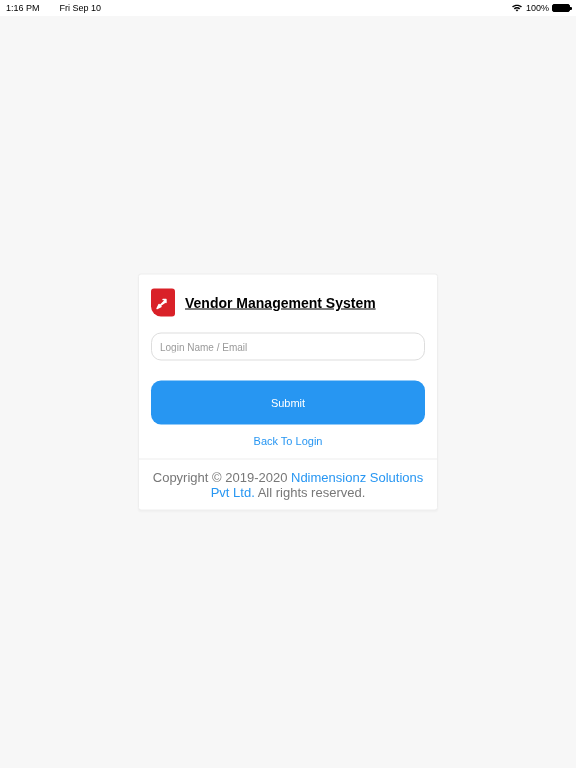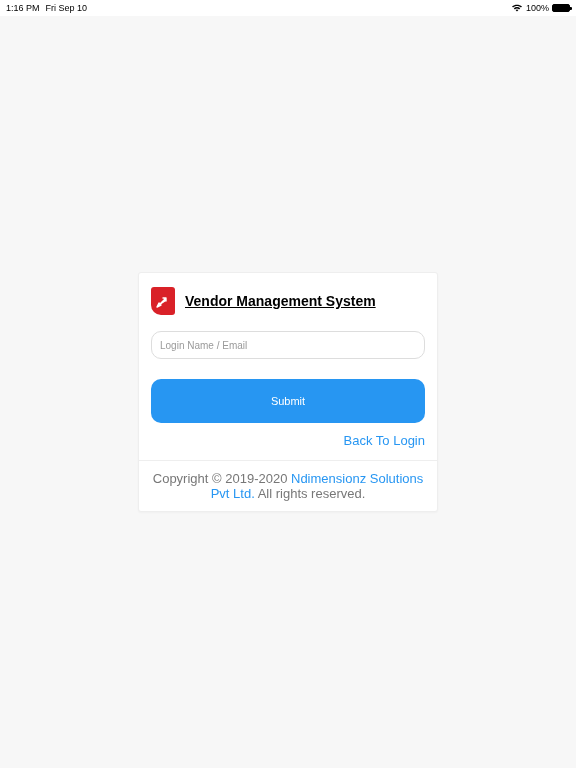--- a/index.html
+++ b/index.html
@@ -17,21 +17,21 @@
       height: 16px;
       background: #fff;
       display: flex;
       align-items: center;
       justify-content: space-between;
       padding: 0 6px;
       font-size: 9px;
       font-weight: 500;
       color: #000;
     }
-    .status-left { display: flex; gap: 6px; align-items: flex-end; }
+    .status-left { display: flex; gap: 20px; align-items: flex-end; }
     .status-right { display: flex; gap: 3px; align-items: center; }
     .battery-icon {
       width: 18px; height: 8px;
       border: 1px solid #000;
       border-radius: 2px;
       position: relative;
       background: #000;
     }
     .battery-icon::after {
       content: "";
@@ -96,22 +96,22 @@
       background: #2796f2;
       border: none;
       border-radius: 10px;
       color: #fff;
       font-size: 11px;
       font-weight: 500;
       cursor: pointer;
     }
     .back-link {
       display: block;
-      text-align: right;
-      font-size: 13px;
+      text-align: center;
+      font-size: 11px;
       color: #2796f2;
       margin-top: 10px;
       text-decoration: none;
     }
     .card-footer {
       border-top: 1px solid #eee;
       padding: 10px 12px;
       text-align: center;
       font-size: 13px;
       color: #777;

